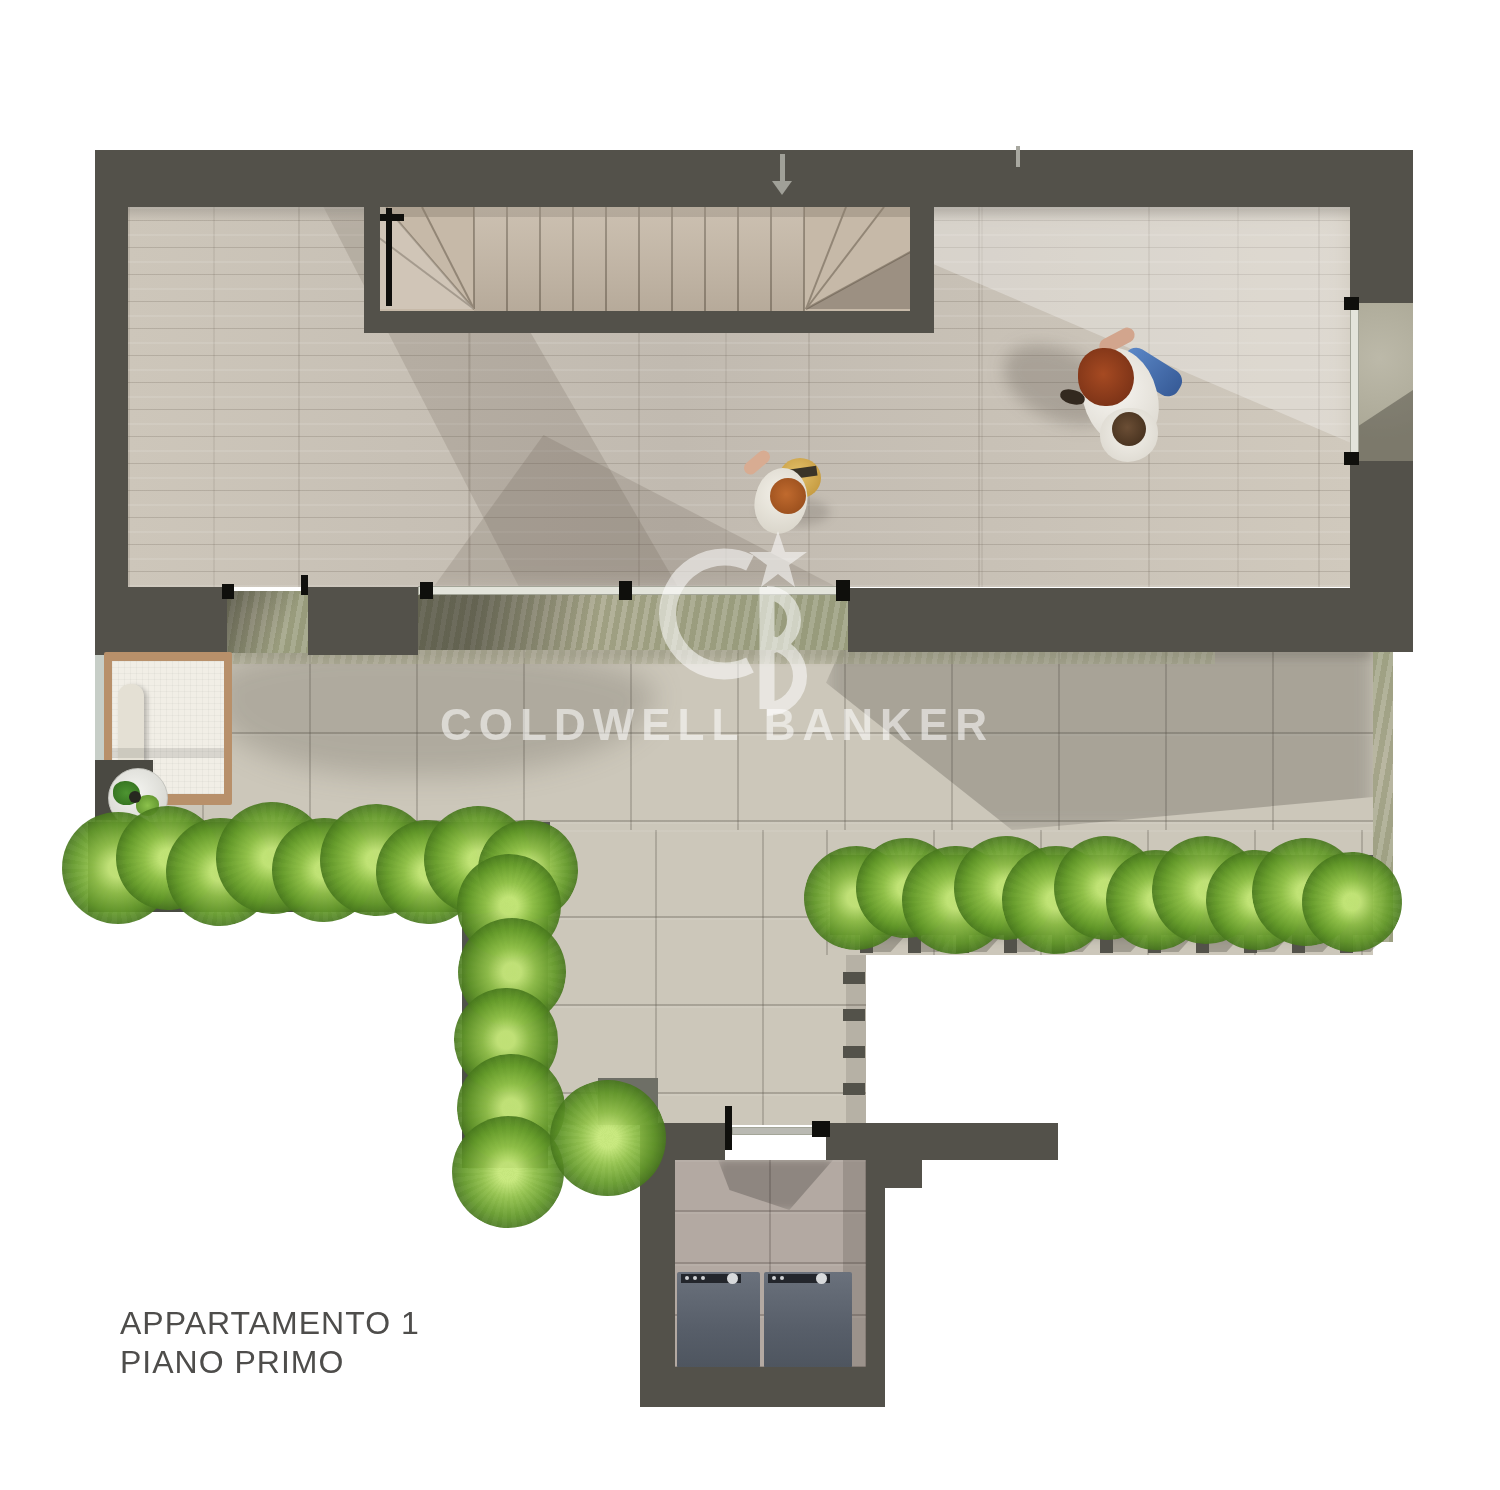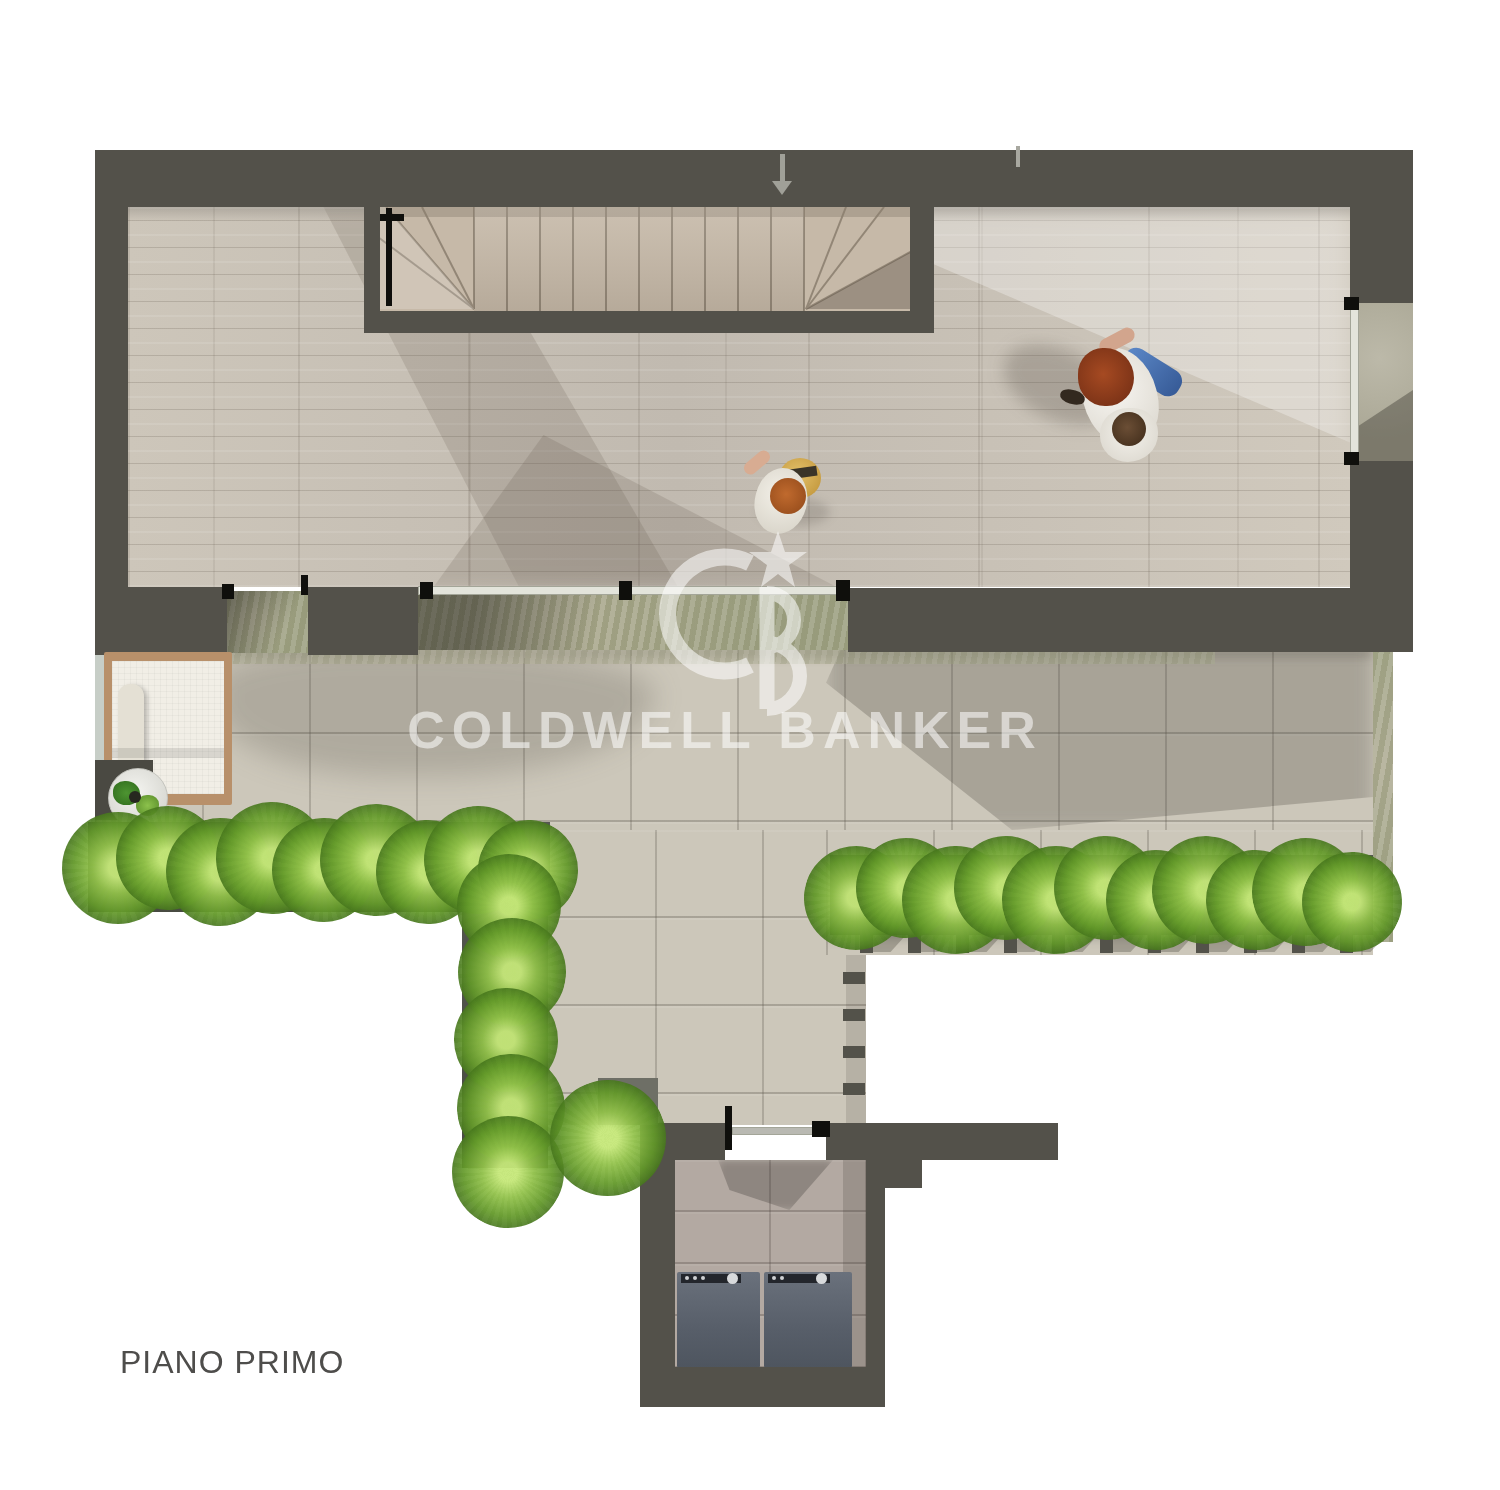--- a/index.html
+++ b/index.html
@@ -261,17 +261,18 @@
   <div class="abs" style="left:742px;top:456px;width:30px;height:13px;background:#d8ac92;border-radius:7px;transform:rotate(-40deg)"></div>
   <div class="abs" style="left:770px;top:478px;width:36px;height:36px;background:radial-gradient(circle at 45% 45%,#c06a2e,#9a4f1d 78%);border-radius:50%"></div>
 
   <svg style="position:absolute;left:615px;top:525px;opacity:.55" width="215" height="195" viewBox="0 0 215 195">
     <path d="M 135 38 A 57 57 0 1 0 135 140" fill="none" stroke="#ffffff" stroke-width="17"></path>
     <polygon points="163,6 170,27 192,27 174,40 180,62 163,49 146,62 152,40 134,27 156,27" fill="#ffffff"></polygon>
     <path d="M 152 62 L 152 184" stroke="#ffffff" stroke-width="15" fill="none"></path>
     <path d="M 152 68 A 27 27 0 0 1 152 122" stroke="#ffffff" stroke-width="14" fill="none"></path>
     <path d="M 152 118 A 33 33 0 0 1 152 184" stroke="#ffffff" stroke-width="14" fill="none"></path>
   </svg>
-  <div class="wm-text" style="left:300px;top:700px;width:850px;font-size:52px;letter-spacing:7px">COLDWELL BANKER</div>
-
+  <div class="wm-text" style="left:292px;top:700px;width:850px;font-size:44px;letter-spacing:7px">COLDWELL BANKER</div>
+
+  <div class="label" style="left:120px;top:1304px">APPARTAMENTO 1</div>
   <div class="label" style="left:120px;top:1343px">PIANO PRIMO</div>
 
 </div>
 
 </body></html>

